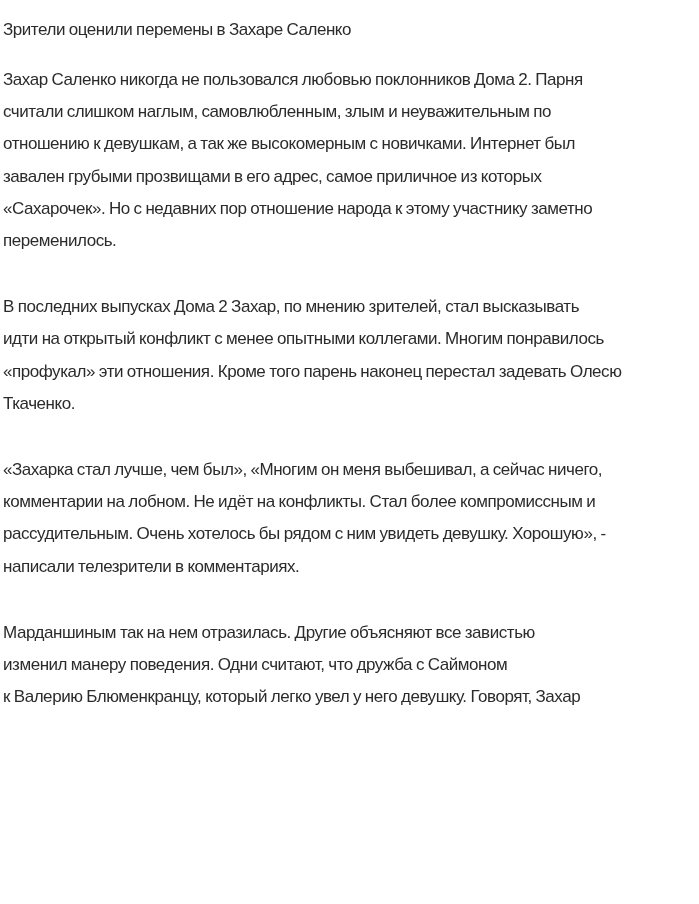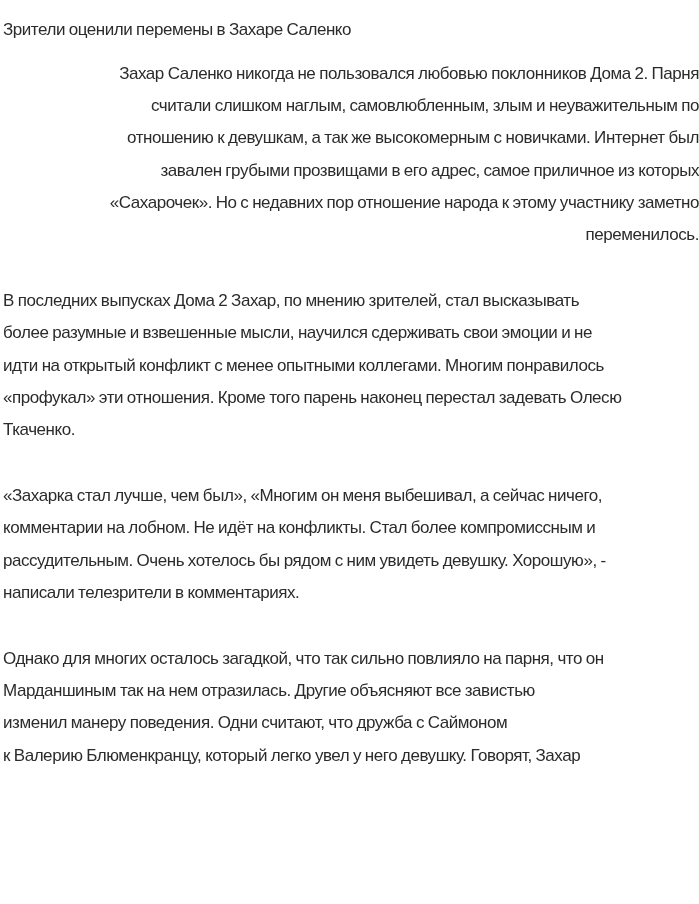--- a/index.html
+++ b/index.html
@@ -7,54 +7,52 @@
     width: 699px; height: 904px; overflow: hidden;
     font-family: "Liberation Sans", sans-serif;
     color: #2b2b2b;
     font-size: 17px;
     letter-spacing: -0.45px;
     word-spacing: -0.5px;
   }
   .article { padding: 0 0 0 3px; }
   .title { margin: 0; padding-top: 16px; font-size: 17px; font-weight: normal; line-height: 28px; height: 28px; }
   .para { margin: 34px 0 0 0; line-height: 32.2px; }
-  .para:first-of-type { margin-top: 14px; text-align: right; }
+  .para:first-of-type { margin-top: 20px; }
   .line { display: block; white-space: nowrap; }
 </style>
 </head>
 <body>
 
 <div class="article">
   <h1 class="title">Зрители оценили перемены в Захаре Саленко</h1>
 
   <p class="para">
     <span class="line">Захар Саленко никогда не пользовался любовью поклонников Дома 2. Парня</span>
     <span class="line">считали слишком наглым, самовлюбленным, злым и неуважительным по</span>
     <span class="line">отношению к девушкам, а так же высокомерным с новичками. Интернет был</span>
     <span class="line">завален грубыми прозвищами в его адрес, самое приличное из которых</span>
     <span class="line">«Сахарочек». Но с недавних пор отношение народа к этому участнику заметно</span>
     <span class="line">переменилось.</span>
   </p>
 
   <p class="para">
     <span class="line">В последних выпусках Дома 2 Захар, по мнению зрителей, стал высказывать</span>
-    <span class="line">более разумные и взвешенные мысли, научился сдерживать свои  эмоции и не</span>
     <span class="line">идти на открытый конфликт с менее опытными коллегами. Многим понравилось</span>
     <span class="line">«профукал» эти отношения. Кроме того парень наконец перестал задевать Олесю</span>
     <span class="line">Ткаченко.</span>
   </p>
 
   <p class="para">
     <span class="line">«Захарка стал лучше, чем был», «Многим он меня выбешивал, а сейчас ничего,</span>
     <span class="line">комментарии на лобном. Не идёт на конфликты. Стал более компромиссным и</span>
     <span class="line">рассудительным. Очень хотелось бы рядом с ним увидеть девушку. Хорошую», -</span>
     <span class="line">написали телезрители в комментариях.</span>
   </p>
 
   <p class="para">
-    <span class="line">Однако для многих осталось загадкой, что так сильно повлияло на парня, что он</span>
     <span class="line">Марданшиным так на нем отразилась. Другие объясняют все  завистью</span>
     <span class="line">изменил манеру поведения. Одни считают, что  дружба с Саймоном</span>
     <span class="line">к Валерию Блюменкранцу, который легко увел у него девушку. Говорят, Захар</span>
 
   </p>
 
 </div>
 
 </body></html>

